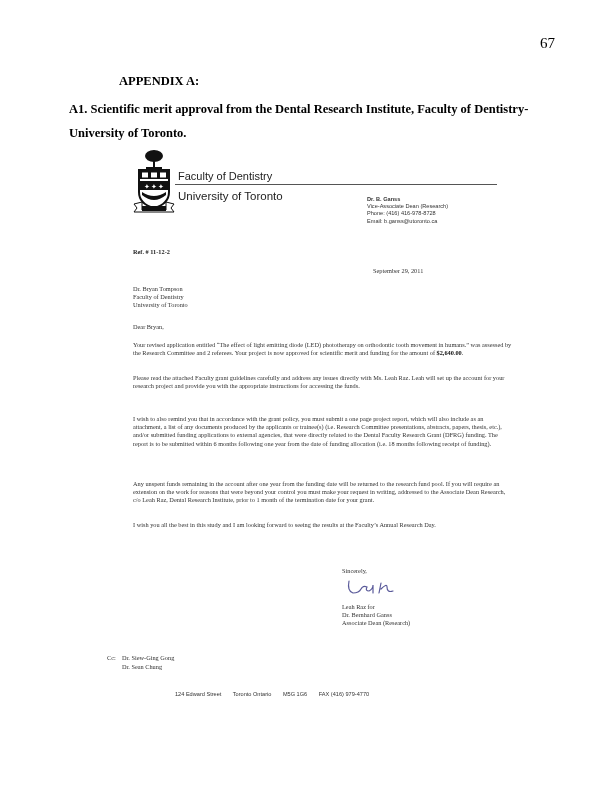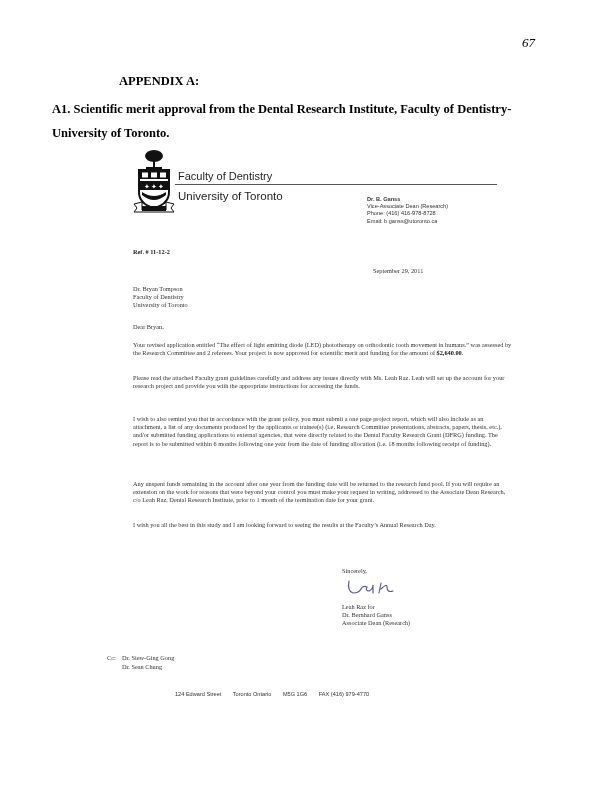--- a/index.html
+++ b/index.html
@@ -1,20 +1,20 @@
 <!DOCTYPE html>
 <html><head>
   <meta charset="utf-8">
   <style>
     html, body { margin: 0; padding: 0; background: #ffffff; }
     body { width: 612px; height: 792px; position: relative; overflow: hidden; font-family: "Liberation Serif", serif; color: #000; }
     .abs { position: absolute; }
-    .page-num { left: 522px; top: 35px; font-size: 13px; font-style: italic; }
+    .page-num { left: 540px; top: 35px; font-size: 15px; }
     .appendix { left: 119px; top: 74px; font-size: 12.5px; font-weight: bold; }
-    .section-title { left: 52px; top: 97px; width: 490px; font-size: 12.5px; font-weight: bold; line-height: 24px; }
+    .section-title { left: 69px; top: 97px; width: 490px; font-size: 12.5px; font-weight: bold; line-height: 24px; }
 
     .letter { left: 0; top: 0; width: 612px; height: 792px; }
     .crest { left: 133px; top: 148px; width: 42px; height: 66px; }
     .fac-name { left: 178px; top: 170px; font-family: "Liberation Sans", sans-serif; font-size: 11px; color: #222; }
     .hdr-rule { left: 175px; top: 184px; width: 322px; height: 1px; background: #555; }
     .univ-name { left: 178px; top: 190px; font-family: "Liberation Sans", sans-serif; font-size: 11.5px; color: #222; }
     .contact { left: 367px; top: 196px; font-family: "Liberation Sans", sans-serif; font-size: 5.6px; line-height: 7.2px; color: #333; }
     .contact .nm { font-weight: bold; }
 
     .ref { left: 133px; top: 248px; font-size: 6.3px; font-weight: bold; color: #222; }

